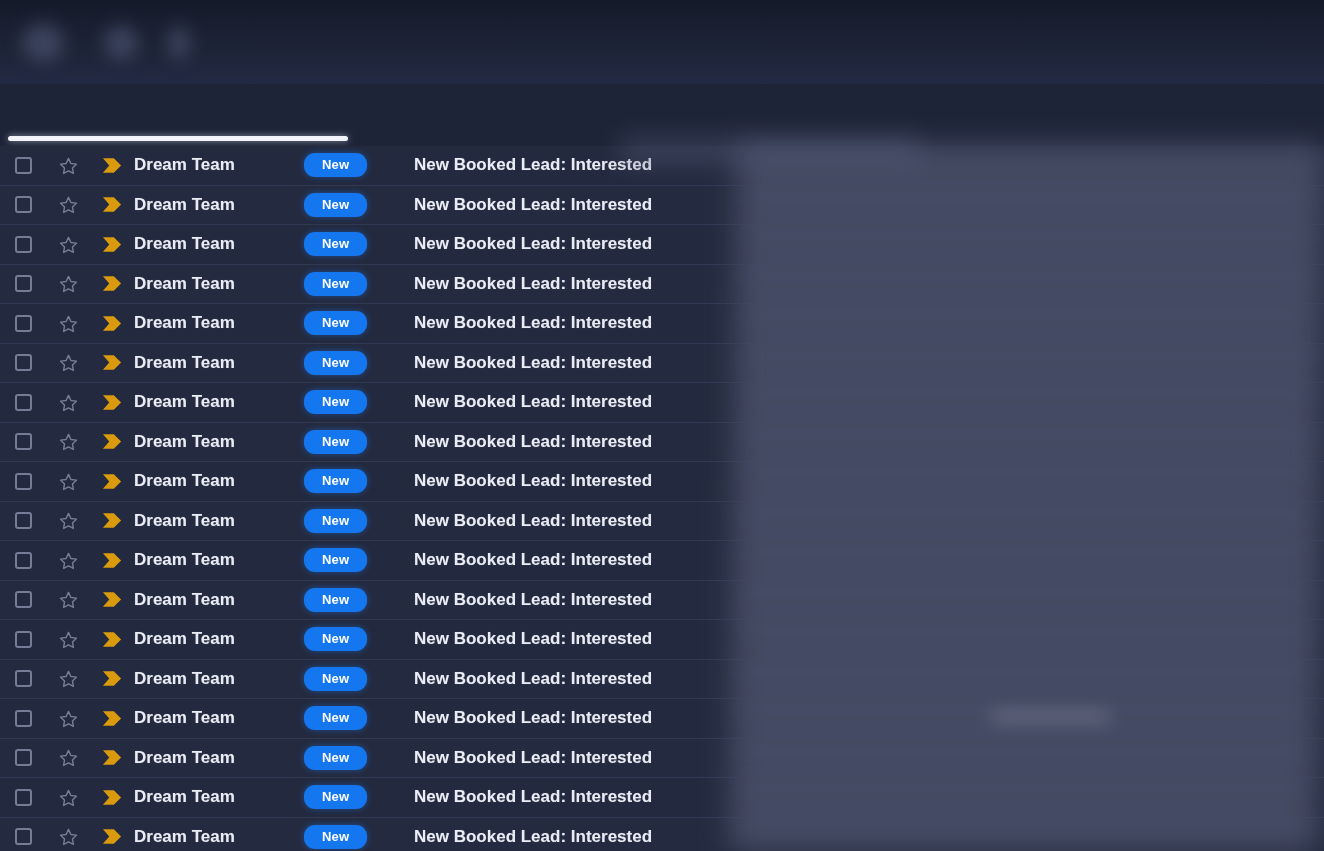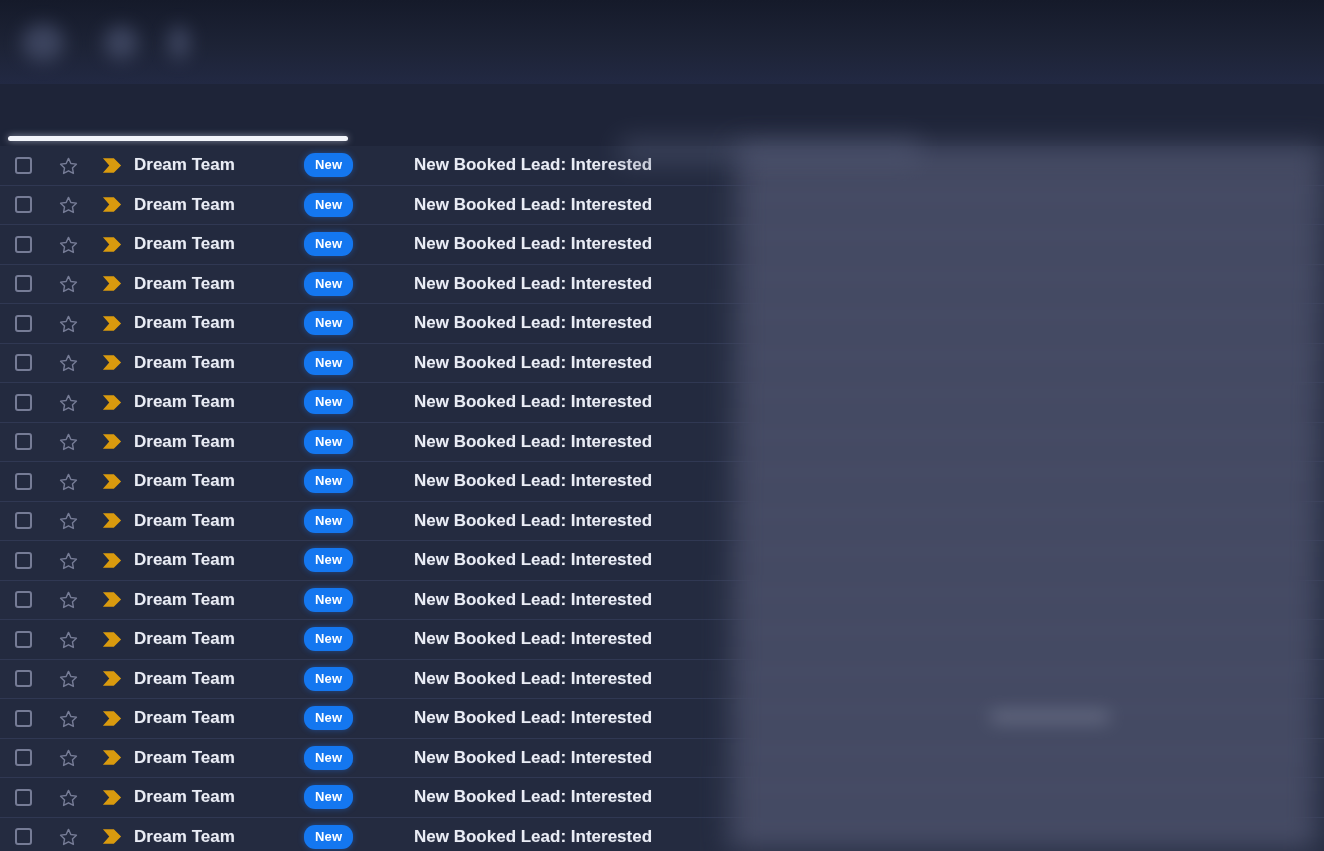--- a/index.html
+++ b/index.html
@@ -174,21 +174,21 @@
     display: flex;
     align-items: center;
   }
   .badge {
     display: inline-block;
     background: #1477f0;
     color: #ffffff;
     font-size: 13px;
     font-weight: 700;
     line-height: 1;
-    padding: 5px 11px 6px;
+    padding: 5px 18px 6px;
     border-radius: 11px;
     letter-spacing: .2px;
     box-shadow: 0 0 6px rgba(30,120,245,.45);
   }
   .subject {
     flex: 1 1 auto;
     font-size: 17px;
     font-weight: 700;
     color: #e9ecf5;
     white-space: nowrap;

